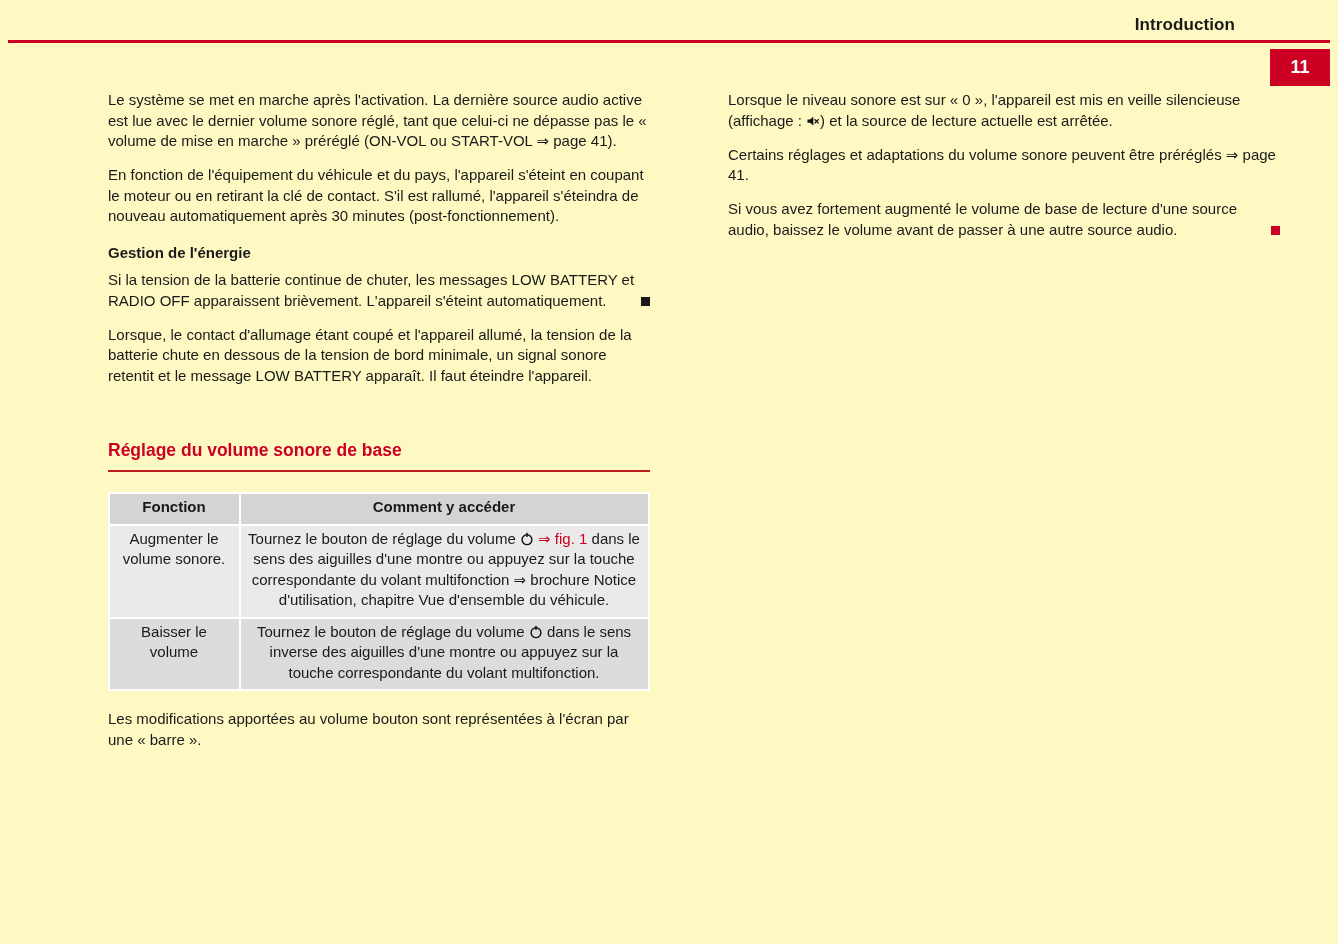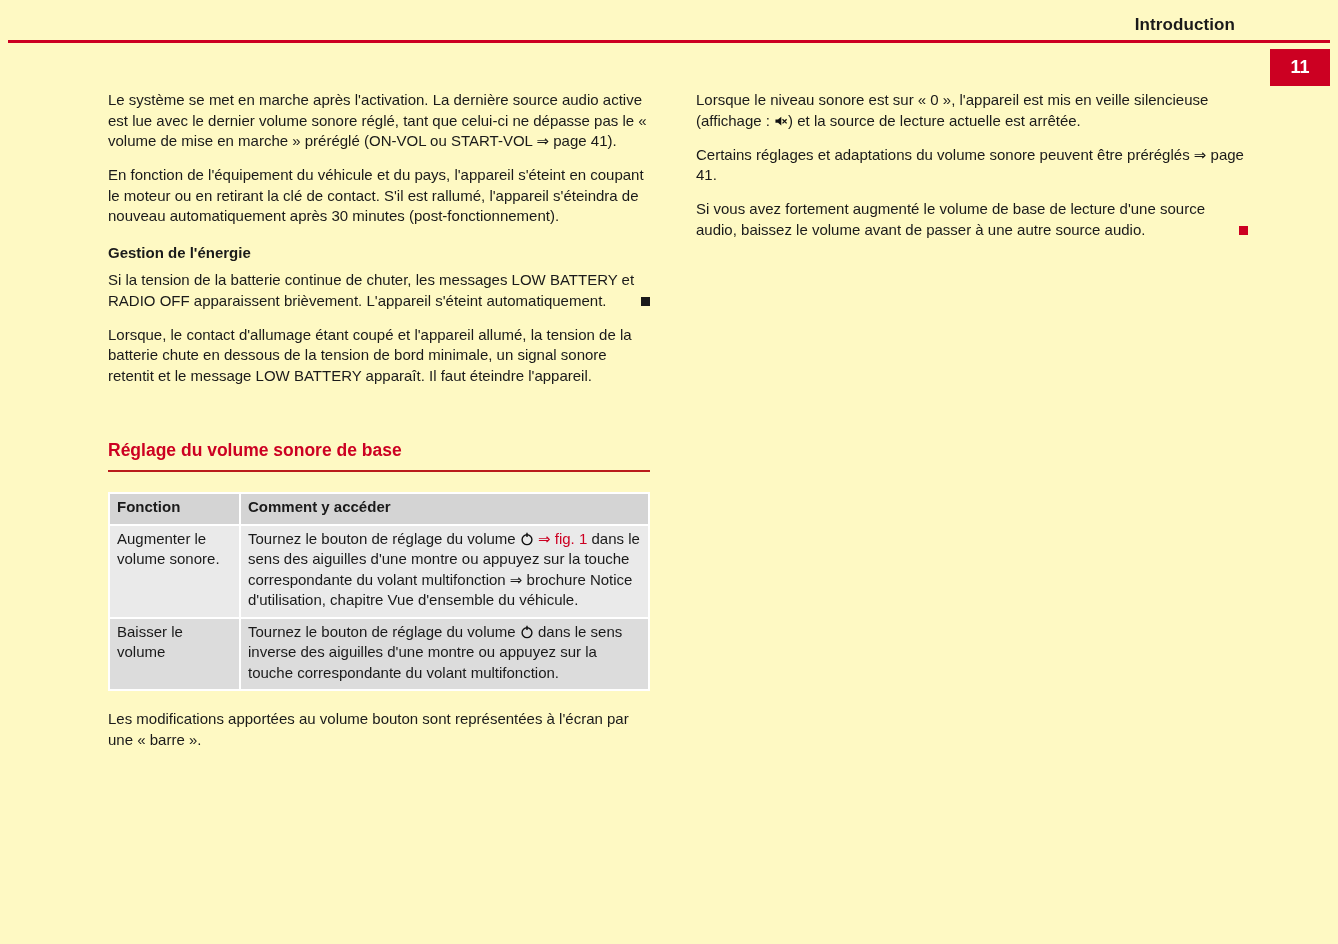--- a/index.html
+++ b/index.html
@@ -13,32 +13,32 @@
   .header-title { position:absolute; top:15px; right:103px; font-size:17px; font-weight:bold; letter-spacing:.1px; }
   .page-num-box {
     position:absolute; top:4px; right:8px; width:60px; height:37px; background:var(--red);
     color:#fff; display:flex; align-items:center; justify-content:center;
     font-size:18px; font-weight:bold;margin-top:45px;
   }
   .header-rule { position:absolute; top:40px; left:8px; right:8px; height:3px; background:var(--red); }
   
   .columns { position:absolute; top:90px; left:108px; display:flex; gap:46px; }
   .col-left { width:542px; }
-  .col-right { width:552px; }
+  .col-right { width:552px;margin-left:32px; }
   p.body { font-size:15px; line-height:20.5px; margin-bottom:13.5px; }
   .b { font-weight:normal; }
   .red { color:var(--red); }
   .sub-heading { font-size:15px; line-height:20.5px; font-weight:bold; margin:16px 0 7px; }
   .section-heading {
     font-size:17.5px; font-weight:bold; color:var(--red);
     margin-top:54px; padding-bottom:9px; border-bottom:2px solid #b91c1c;
   }
   
   .info-table { border-collapse:collapse; width:100%; margin-top:20px; font-size:15px; line-height:20.5px; }
-  .info-table th, .info-table td { border:2px solid #fff; padding:3px 8px 6px 7px; vertical-align:top; text-align:left; }
+  .info-table th, .info-table td { border:2px solid #fff; padding:3px 8px 6px 7px; vertical-align:top; text-align:center; }
   .info-table th { background:var(--th-bg); font-weight:bold; }
   .info-table td.fn-cell { width:131px;margin-top:24px; }
   tr.row-odd td { background:var(--row1-bg); }
   tr.row-even td { background:var(--row2-bg); }
   
   .inline-icon { display:inline-block; width:14px; height:14px; vertical-align:-2px; }
   .inline-icon svg { width:100%; height:100%; display:block; }
   .end-marker { float:right; width:9px; height:9px; margin-top:6px; margin-left:8px; background:var(--ink); }
   .end-marker.red { background:var(--red); }
   

